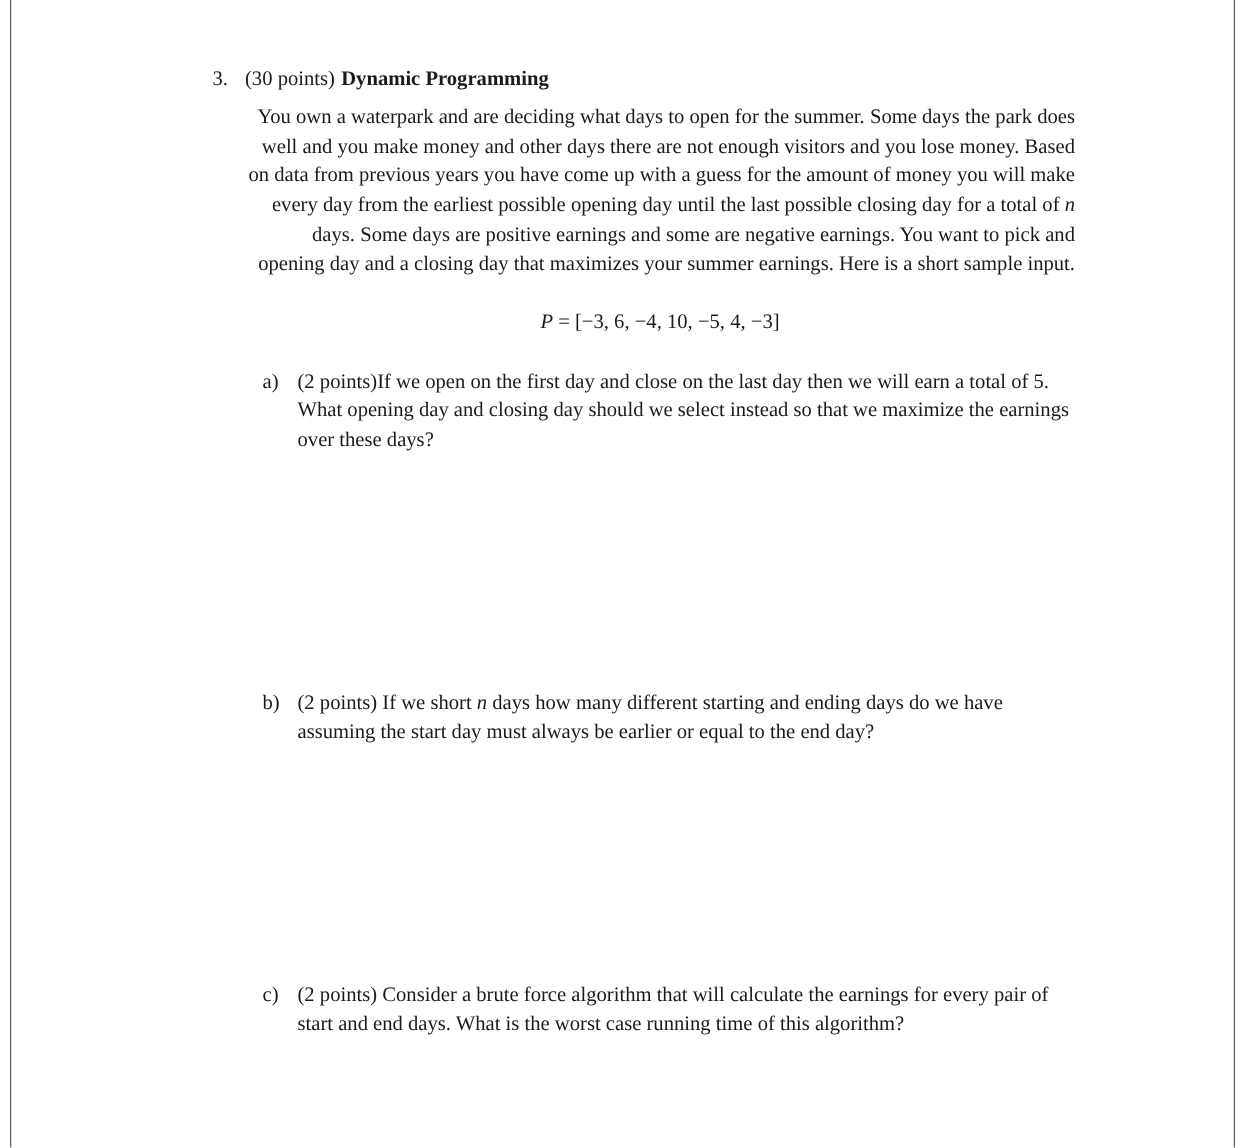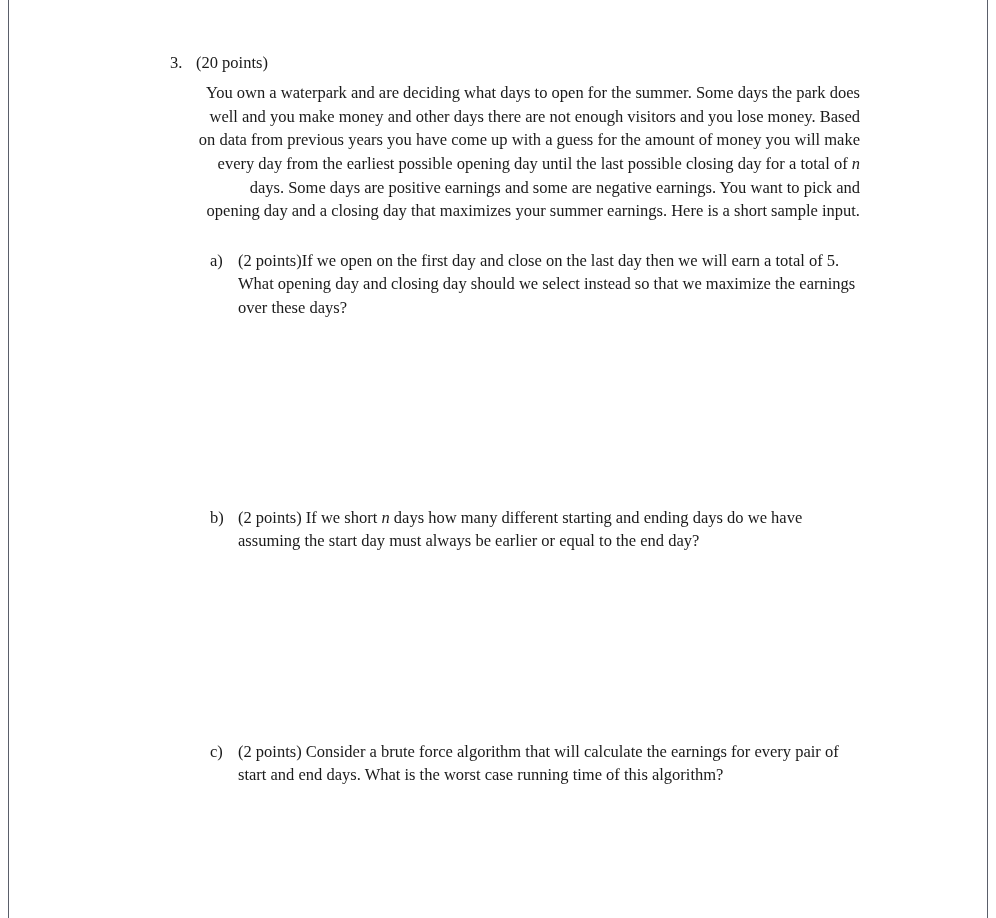--- a/index.html
+++ b/index.html
@@ -118,33 +118,39 @@
 
   <div class="edge-left"></div>
   <div class="edge-right"></div>
 
   <div class="content">
 
     <div class="q-block">
 
       <div class="q-head">
         <span class="q-num">3.</span>
-        <span class="q-points">(20 points)</span>
+        <span class="q-points">(30 points)</span>
+        <span class="q-title">Dynamic Programming</span>
       </div>
 
       <div class="q-body">
         <span>You own a waterpark and are deciding what days to open for the summer. Some days</span>
         <span>the park does well and you make money and other days there are not enough visitors</span>
         <span>and you lose money. Based on data from previous years you have come up with a guess</span>
         <span>for the amount of money you will make every day from the earliest possible opening day</span>
         <span>until the last possible closing day for a total of </span><i>n</i><span> days. Some days are positive earnings</span>
         <span>and some are negative earnings. You want to pick and opening day and a closing day</span>
         <span>that maximizes your summer earnings. Here is a short sample input.</span>
       </div>
 
+      <div class="formula">
+        <span class="mathvar">P</span>
+        <span>=</span>
+        <span class="mathexpr">[−3, 6, −4, 10, −5, 4, −3]</span>
+      </div>
 
       <div class="subpart sp-a">
         <span class="sub-label">a)</span>
         <span class="sub-text"><span>(2 points)</span><span>If we open on the first day and close on the last day then we will earn a total of 5. What opening day and closing day should we select instead so that we maximize the earnings over these days?</span></span>
       </div>
 
       <div class="subpart sp-b">
         <span class="sub-label">b)</span>
         <span class="sub-text"><span>(2 points)</span><span> If we short </span><i>n</i><span> days how many different starting and ending days do we have assuming the start day must always be earlier or equal to the end day?</span></span>
       </div>

